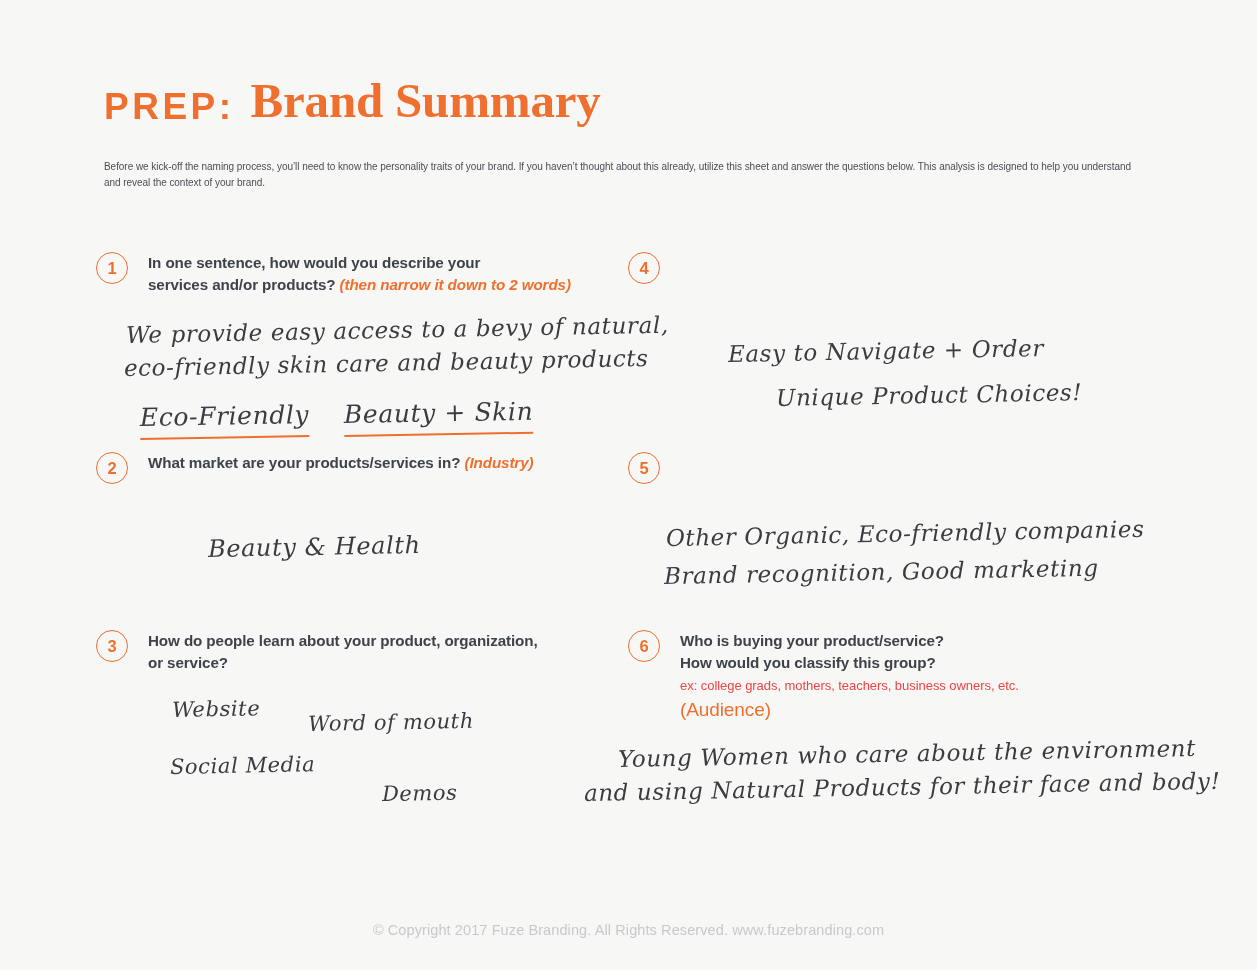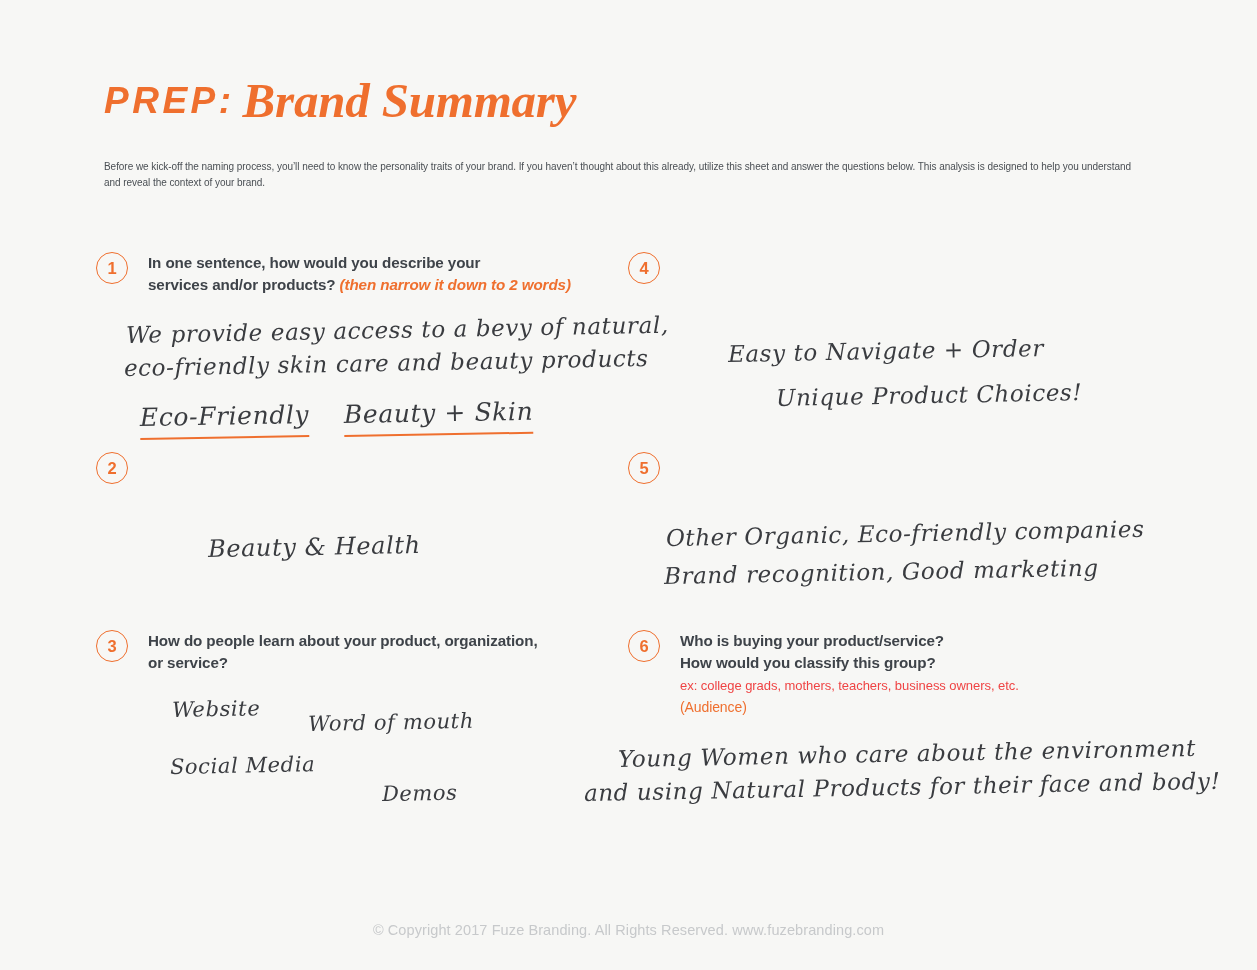--- a/index.html
+++ b/index.html
@@ -22,24 +22,23 @@
 
   
   .header {
     position: absolute;
     left: 104px;
     top: 76px;
     width: 1060px;
   }
   .title-line {
     display: flex;
-    align-items: center;
-    gap: 8px;
+    align-items: flex-end;
+    gap: 16px;
     white-space: nowrap;
-    font-style: italic;
   }
   .title-prep {
     font-family: "Liberation Sans", sans-serif;
     font-weight: bold;
     font-size: 37px;
     letter-spacing: 3.5px;
     color: #ef6f2e;
     line-height: 1;
   }
   .title-main {
@@ -108,21 +107,21 @@
     font-style: italic;
   }
   .q-sub {
     font-size: 13px;
     font-weight: normal;
     color: #ef4444;
     line-height: 1.45;
     letter-spacing: -0.05px;
   }
   .q-sub-accent {
-    font-size: 14px;
+    font-size: 19px;
     font-weight: normal;
     color: #ef6f2e;
     line-height: 1.5;
   }
 
   
   .hand {
     font-family: "DejaVu Serif", serif;
     font-style: italic;
     color: #3a3c40;
@@ -188,20 +187,24 @@
       </div>
     </div>
     <div class="hand hw-line" style="left:30px; top:322px;">We provide easy access to a bevy of natural,</div>
     <div class="hand hw-line" style="left:28px; top:355px;">eco-friendly skin care and beauty products</div>
     <div class="hand hw-underlined" style="left:44px; top:403px;">Eco-Friendly</div>
     <div class="hand hw-underlined" style="left:248px; top:400px;">Beauty + Skin</div>
 
     <div class="block" style="top:452px;">
       <div class="q-head">
         <div class="badge">2</div>
+        <div class="q-text">
+          <span>What market are your products/services in?</span>
+          <span class="q-hint">(Industry)</span>
+        </div>
       </div>
     </div>
     <div class="hand hw-line hw-lg" style="left:112px; top:535px;">Beauty &amp; Health</div>
 
     <div class="block" style="top:630px;">
       <div class="q-head">
         <div class="badge">3</div>
         <div class="q-text">
           <span>How do people learn about your product, organization,</span><br>
           <span>or  service?</span>

